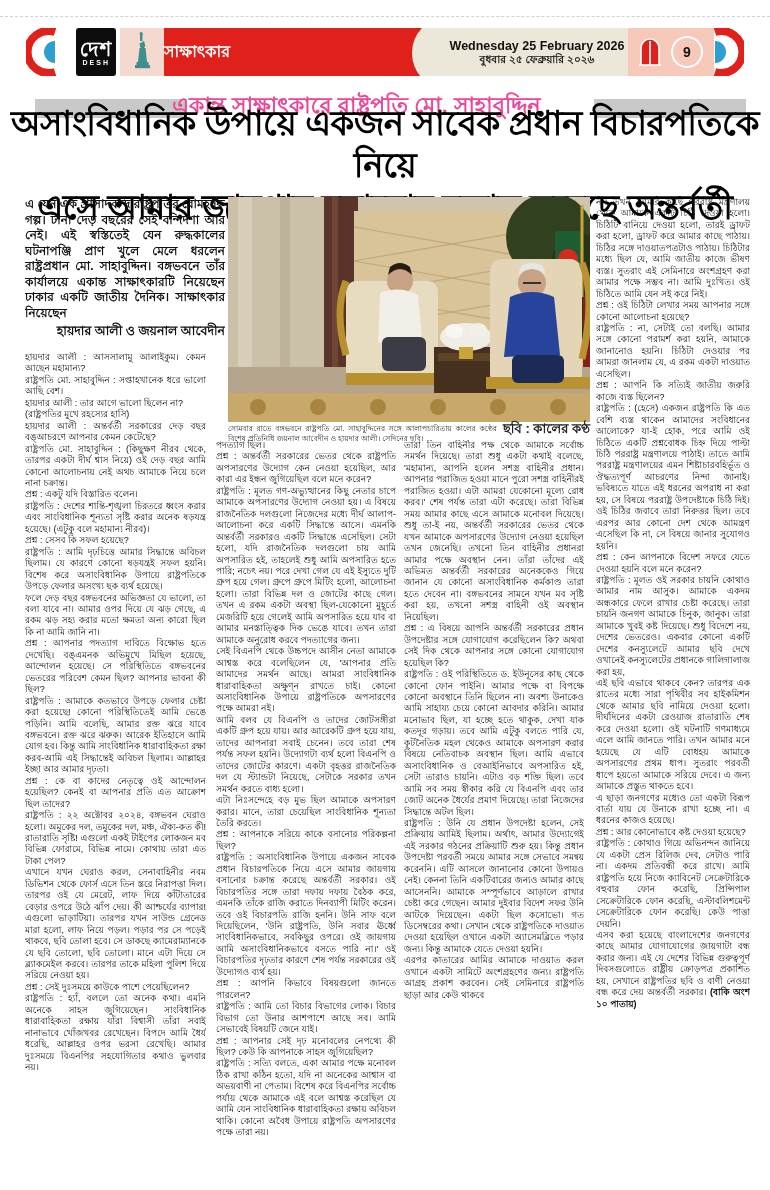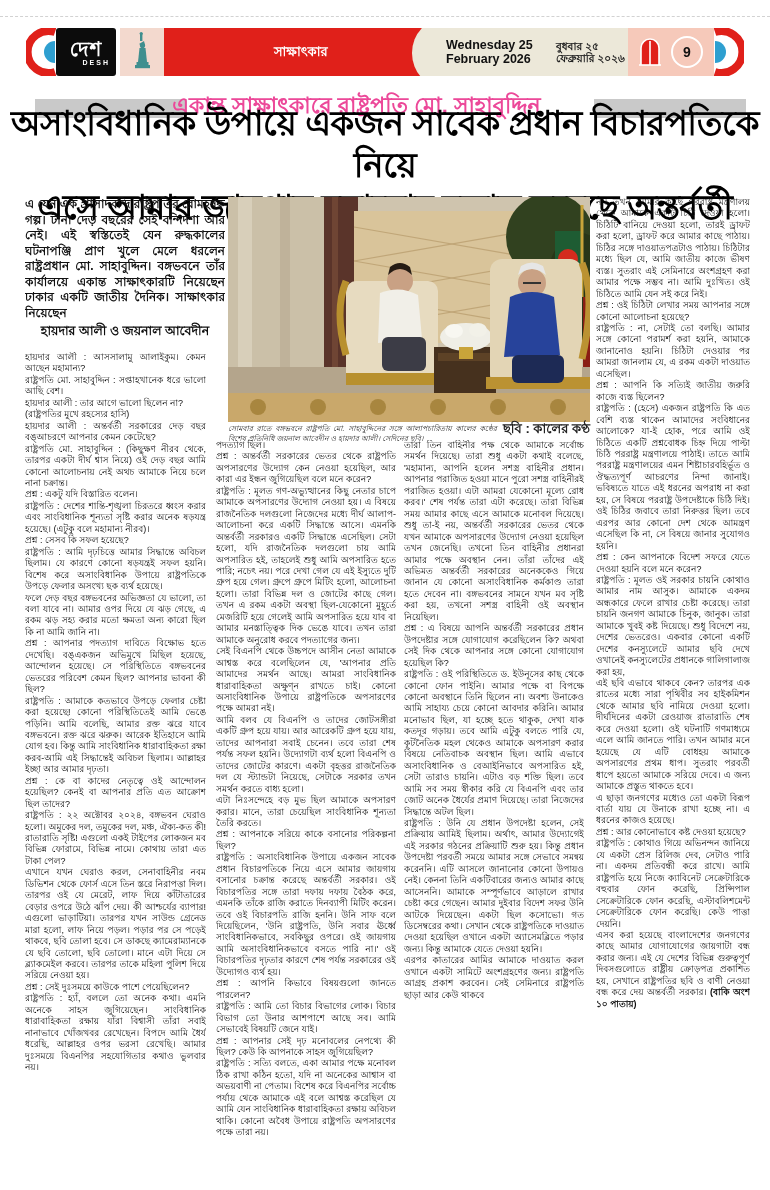--- a/index.html
+++ b/index.html
@@ -2,47 +2,47 @@
 <html><head>
 <meta charset="utf-8">
 <style>
   html,body{margin:0;padding:0;}
   body{width:770px;height:1190px;position:relative;background:#fff;font-family:"Liberation Sans","DejaVu Sans",sans-serif;color:#0d0d0d;overflow:hidden;}
   .abs{position:absolute;}
   
   .toprule{left:0;top:16px;width:770px;border-top:1px dashed #d2d2d2;}
   
   .header{left:26px;top:28px;width:718px;height:48px;display:flex;align-items:stretch;}
-  .logo-box{width:60px;background:#0c0c0c;color:#fff;display:flex;flex-direction:column;align-items:center;justify-content:center;border-radius:3px;margin-right:4px;}
+  .logo-box{width:40px;background:#0c0c0c;color:#fff;display:flex;flex-direction:column;align-items:center;justify-content:center;border-radius:3px;margin-right:4px;margin-left:20px;}
   .logo-bn{font-size:20px;font-weight:bold;line-height:20px;letter-spacing:1px;}
   .logo-en{font-size:7px;font-weight:bold;letter-spacing:2px;align-self:flex-end;margin-right:6px;}
   .statue-seg{width:44px;background:#f3d9ce;display:flex;align-items:center;justify-content:center;}
   .red-band{flex:1;background:#e0201a;position:relative;display:flex;align-items:center;}
-  .section-label{color:#fff;font-weight:bold;font-size:13px;margin-left:110px;}
+  .section-label{color:#fff;font-weight:bold;font-size:16px;}
   .band-curve{width:46px;background:#e0201a;position:relative;overflow:hidden;}
   .band-curve:after{content:"";position:absolute;left:12px;top:-10px;width:80px;height:70px;background:#ece8d9;border-radius:50% 0 0 50%/60% 0 0 60%;}
-  .date-block{width:182px;background:#ece8d9;display:flex;flex-direction:row;align-items:center;justify-content:center;line-height:1.15;}
+  .date-block{width:182px;background:#ece8d9;display:flex;flex-direction:column;align-items:center;justify-content:center;line-height:1.15;}
   .date-en{font-size:12.5px;font-weight:bold;color:#111;}
   .date-bn{font-size:10.5px;font-weight:bold;color:#222;}
   .pagebox{width:86px;background:#f6c9ba;display:flex;align-items:center;justify-content:center;gap:10px;}
   .page-circle{width:28px;height:28px;border:2px solid #fff;border-radius:50%;display:flex;align-items:center;justify-content:center;font-size:14px;font-weight:bold;color:#111;}
   .bracket{width:30px;display:flex;align-items:center;justify-content:center;}
   
   .kicker-bar{top:99px;height:19px;background:#c9c9c9;}
   .kicker{left:0;top:88px;width:713px;text-align:center;font-size:22px;font-weight:bold;color:#ec4899;}
   
   .headline{left:10px;top:102px;width:750px;text-align:center;font-weight:800;font-size:34px;line-height:42px;color:#000;letter-spacing:-.5px;}
   
   .ledecol{left:25px;top:197px;width:200px;height:150px;overflow:hidden;}
   .lede{font-size:12px;line-height:15.5px;font-weight:bold;text-align:justify;color:#111;}
-  .byline{font-size:12.5px;line-height:16px;font-weight:bold;text-align:center;margin-top:2px;}
+  .byline{font-size:12.5px;line-height:16px;font-weight:bold;text-align:right;margin-top:2px;}
   
   .photo{left:228px;top:197px;width:362px;height:225px;overflow:hidden;background:#cfc4ae;}
   .caption-row{left:228px;top:424px;width:362px;display:flex;align-items:flex-start;gap:6px;}
-  .caption{flex:1;font-size:7.5px;line-height:9.5px;text-align:justify;color:#222;font-style:italic;}
+  .caption{flex:1;font-size:7.5px;line-height:9.5px;text-align:justify;color:#222;}
   .credit{font-size:13px;line-height:9.5px;font-weight:bold;white-space:nowrap;color:#222;}
   
   .bodycol{font-size:9px;line-height:11.45px;text-align:justify;overflow:hidden;color:#0e0e0e;}
   .bodycol p{margin:0;}
   .c1{left:25px;top:352px;width:181px;height:833px;}
   .c2{left:216px;top:440px;width:180px;height:745px;}
   .c3{left:404px;top:440px;width:180px;height:745px;}
   .c4{left:596px;top:197px;width:154px;height:988px;}
   .cont{font-weight:bold;}
 </style>
@@ -187,21 +187,21 @@
   <p>রাষ্ট্রপতি মো. সাহাবুদ্দিন : সপ্তাহখানেক ধরে ভালো আছি বেশ।</p>
   <p>হায়দার আলী : তার আগে ভালো ছিলেন না?</p>
   <p>(রাষ্ট্রপতির মুখে রহস্যের হাসি)</p>
   <p>হায়দার আলী : অন্তর্বর্তী সরকারের দেড় বছর বঙ্আচরণে আপনার কেমন কেটেছে?</p>
   <p>রাষ্ট্রপতি মো. সাহাবুদ্দিন : (কিছুক্ষণ নীরব থেকে, তারপর একটা দীর্ঘ শ্বাস নিয়ে) ওই দেড় বছর আমি কোনো আলোচনায় নেই অথচ আমাকে নিয়ে চলে নানা চক্রান্ত।</p>
   <p>প্রশ্ন : একটু যদি বিস্তারিত বলেন।</p>
   <p>রাষ্ট্রপতি : দেশের শান্তি-শৃঙ্খলা চিরতরে ধ্বংস করার এবং সাংবিধানিক শূন্যতা সৃষ্টি করার অনেক ষড়যন্ত্র হয়েছে। (এটুকু বলে মহামান্য নীরব)।</p>
   <p>প্রশ্ন : সেসব কি সফল হয়েছে?</p>
   <p>রাষ্ট্রপতি : আমি দৃঢ়চিত্তে আমার সিদ্ধান্তে অবিচল ছিলাম। যে কারণে কোনো ষড়যন্ত্রই সফল হয়নি। বিশেষ করে অসাংবিধানিক উপায়ে রাষ্ট্রপতিকে উপড়ে ফেলার অসংখ্য ছক ব্যর্থ হয়েছে।</p>
   <p>ফলে দেড় বছর বঙ্গভবনের অভিজ্ঞতা যে ভালো, তা বলা যাবে না। আমার ওপর দিয়ে যে ঝড় গেছে, এ রকম ঝড় সহ্য করার মতো ক্ষমতা অন্য কারো ছিল কি না আমি জানি না।</p>
-  <p>প্রশ্ন : আপনার পদত্যাগ দাবিতে বিক্ষোভ হতে দেখেছি। বঙ্একজন অভিমুখে মিছিল হয়েছে, আন্দোলন হয়েছে। সে পরিস্থিতিতে বঙ্গভবনের ভেতরের পরিবেশ কেমন ছিল? আপনার ভাবনা কী ছিল?</p>
+  <p>প্রশ্ন : আপনার পদত্যাগ দাবিতে বিক্ষোভ হতে দেখেছি। বঙ্এমনক অভিমুখে মিছিল হয়েছে, আন্দোলন হয়েছে। সে পরিস্থিতিতে বঙ্গভবনের ভেতরের পরিবেশ কেমন ছিল? আপনার ভাবনা কী ছিল?</p>
   <p>রাষ্ট্রপতি : আমাকে কতভাবে উপড়ে ফেলার চেষ্টা করা হয়েছে! কোনো পরিস্থিতিতেই আমি ভেঙে পড়িনি। আমি বলেছি, আমার রক্ত ঝরে যাবে বঙ্গভবনে। রক্ত ঝরে ঝরুক। আরেক ইতিহাসে আমি যোগ হব। কিন্তু আমি সাংবিধানিক ধারাবাহিকতা রক্ষা করব-আমি এই সিদ্ধান্তেই অবিচল ছিলাম। আল্লাহর ইচ্ছা আর আমার দৃঢ়তা।</p>
   <p>প্রশ্ন : কে বা কাদের নেতৃত্বে ওই আন্দোলন হয়েছিল? কেনই বা আপনার প্রতি এত আক্রোশ ছিল তাদের?</p>
   <p>রাষ্ট্রপতি : ২২ অক্টোবর ২০২৪, বঙ্গভবন ঘেরাও হলো। অমুকের দল, তমুকের দল, মঞ্চ, ঐক্য-কত কী! রাতারাতি সৃষ্টি! এগুলো একই টাইপের লোকজন মব বিভিন্ন ফোরামে, বিভিন্ন নামে। কোথায় তারা এত টাকা পেল?</p>
   <p>এখানে যখন ঘেরাও করল, সেনাবাহিনীর নবম ডিভিশন থেকে ফোর্স এসে তিন স্তরে নিরাপত্তা দিল। তারপর ওই যে মেরেট, লাফ দিয়ে কাঁটাতারের বেড়ার ওপরে উঠে ঝাঁপ দেয়। কী আশ্চর্যের ব্যাপার! এগুলো ভাড়াটিয়া। তারপর যখন সাউন্ড গ্রেনেড মারা হলো, লাফ নিয়ে পড়ল। পড়ার পর সে পড়েই থাকবে, ছবি তোলা হবে। সে ডাকছে ক্যামেরাম্যানকে যে ছবি তোলো, ছবি তোলো। মানে এটা দিয়ে সে ব্ল্যাকমেইল করবে। তারপর তাকে মহিলা পুলিশ দিয়ে সরিয়ে নেওয়া হয়।</p>
   <p>প্রশ্ন : সেই দুঃসময়ে কাউকে পাশে পেয়েছিলেন?</p>
   <p>রাষ্ট্রপতি : হ্যাঁ, বললে তো অনেক কথা। এমনি অনেকে সাহস জুগিয়েছেন। সাংবিধানিক ধারাবাহিকতা রক্ষায় যাঁরা বিশ্বাসী তাঁরা সবাই নানাভাবে খোঁজখবর রেখেছেন। বিপদে আমি ধৈর্য ধরেছি, আল্লাহর ওপর ভরসা রেখেছি। আমার দুঃসময়ে বিএনপির সহযোগিতার কথাও ভুলবার নয়।</p>
 </div>
 
 <div class="abs bodycol c2">
   <p>পদত্যাগ ছিল।</p>

